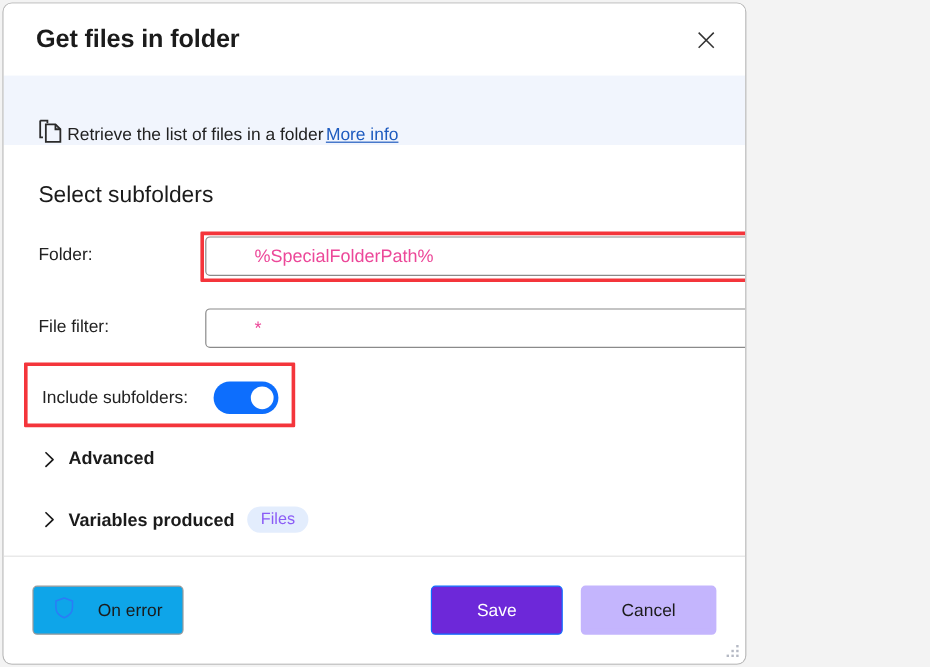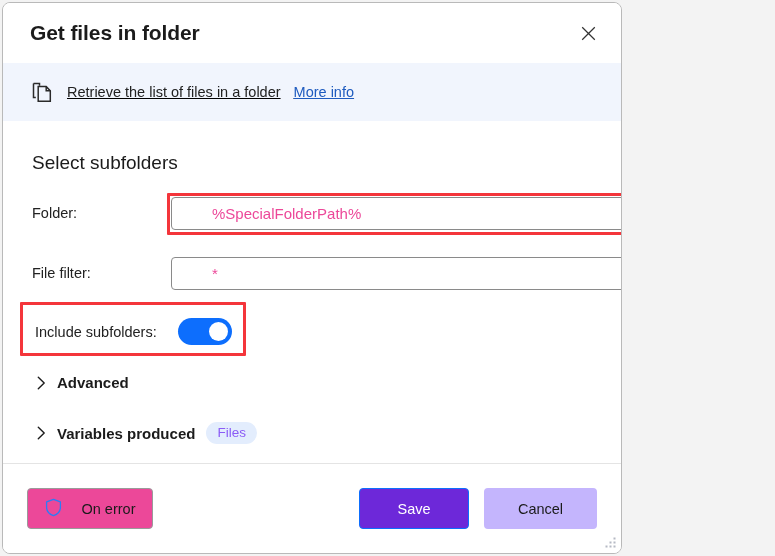--- a/index.html
+++ b/index.html
@@ -46,24 +46,23 @@
     cursor: pointer;
     border-radius: 4px;
   }
   .close-btn svg { display: block; }
 
   
   .info-banner {
     flex: 0 0 58px;
     background: #f1f5fd;
     display: flex;
-    align-items: center;
+    align-items: flex-end;
     padding: 0 28px;
-    gap: 13px;
-    text-decoration: underline;
+    gap: 2px;
   }
   .info-banner .desc {
     font-size: 14.5px;
     color: #222222;
   }
   .info-banner .more-info {
     color: #1e5bbf;
     text-decoration: underline;
     cursor: pointer;
     font-size: 14.5px;
@@ -196,21 +195,21 @@
     border-radius: 4px;
     font-size: 14.5px;
     font-family: "Liberation Sans", sans-serif;
     cursor: pointer;
     display: flex;
     align-items: center;
     justify-content: center;
   }
   .btn-onerror {
     width: 126px;
-    background: #ec4899;
+    background: #0ea5e9;
     border: 1px solid #9a9a9a;
     color: #1b1b1b;
     gap: 20px;
   }
   .footer-right {
     position: absolute;
     right: 24px;
     display: flex;
     gap: 15px;
   }

